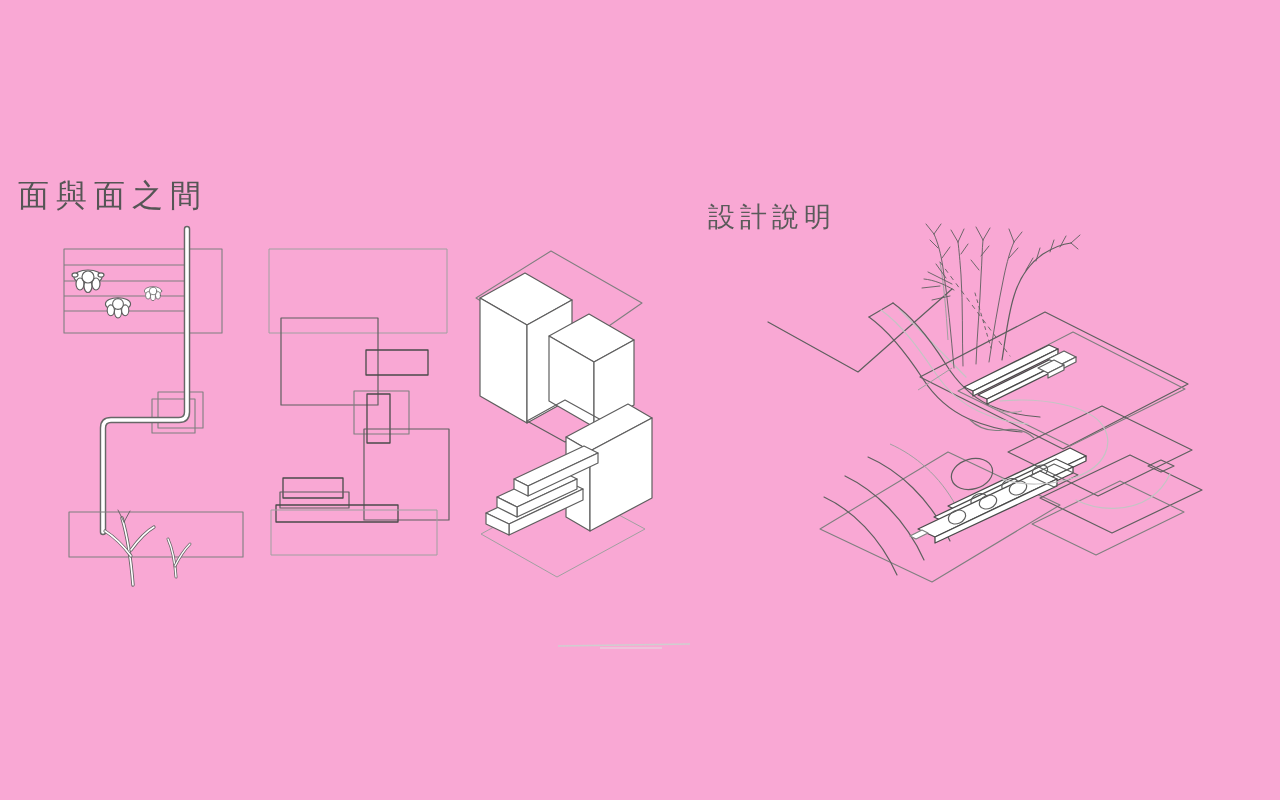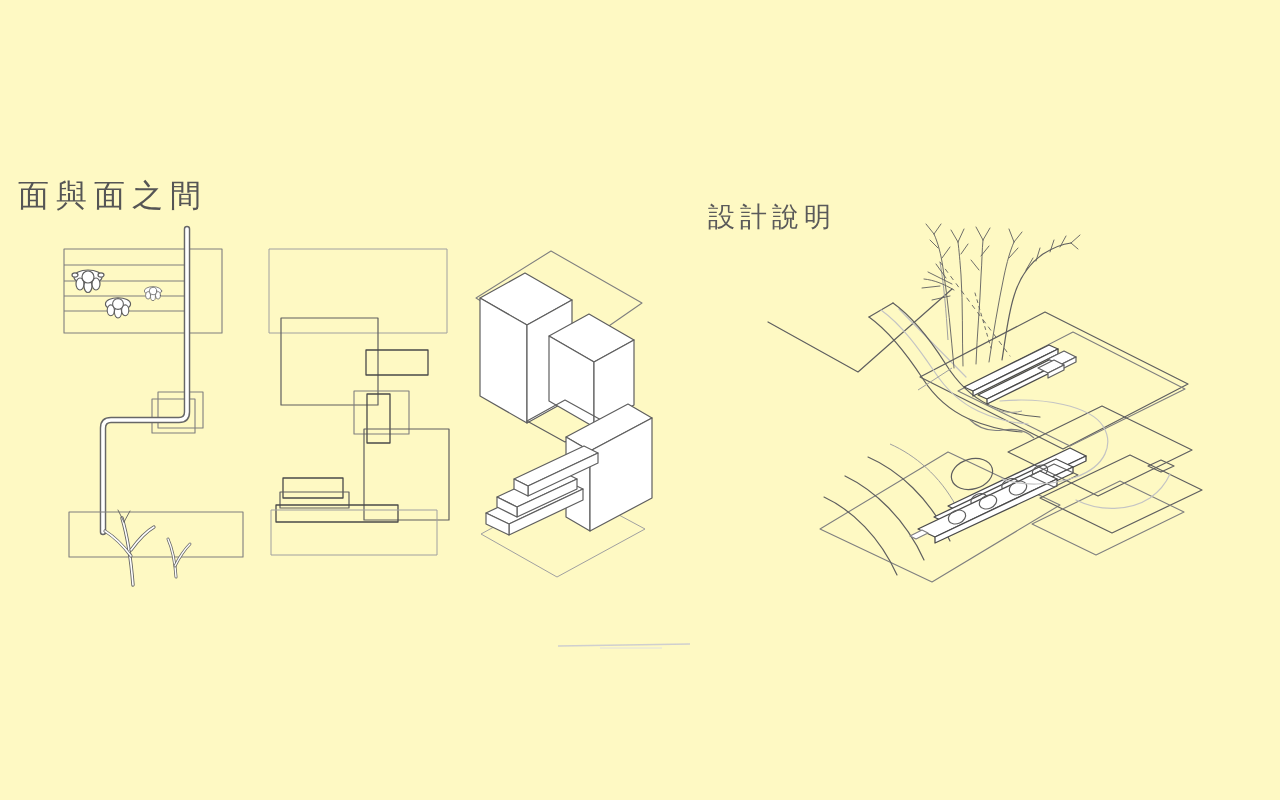--- a/index.html
+++ b/index.html
@@ -1,18 +1,18 @@
 <!DOCTYPE html>
 <html><head>
 <meta charset="utf-8">
 <style>
   html,body{margin:0;padding:0;background:#ffffff;}
   body{width:1280px;height:800px;overflow:hidden;position:relative;
        font-family:"Liberation Sans",sans-serif;}
-  .sheet{position:absolute;inset:0;background:#fef9c3;}
+  .sheet{position:absolute;inset:0;background:#f9a8d4;}
   .title{position:absolute;color:#4f4f4f;white-space:nowrap;line-height:1;
          font-weight:400;}
   #main-title{left:18px;top:180px;font-size:31px;letter-spacing:7px;color:#555;}
   #main-subtitle{left:206px;top:192px;font-size:27px;letter-spacing:3px;color:#5a5a5a;}
   #right-title{left:708px;top:204px;font-size:27px;letter-spacing:5px;color:#5a5a5a;}
   svg{position:absolute;left:0;top:0;}
   .ink{stroke:#5f5f5f;stroke-width:1.2;fill:none;stroke-linecap:round;stroke-linejoin:round;}
   .inkd{stroke:#4a4a4a;stroke-width:1.3;fill:none;stroke-linejoin:round;}
   .inkm{stroke:#7f7f7f;stroke-width:1.1;fill:none;stroke-linejoin:round;}
   .inkl{stroke:#a0a0a0;stroke-width:1;fill:none;stroke-linejoin:round;}

